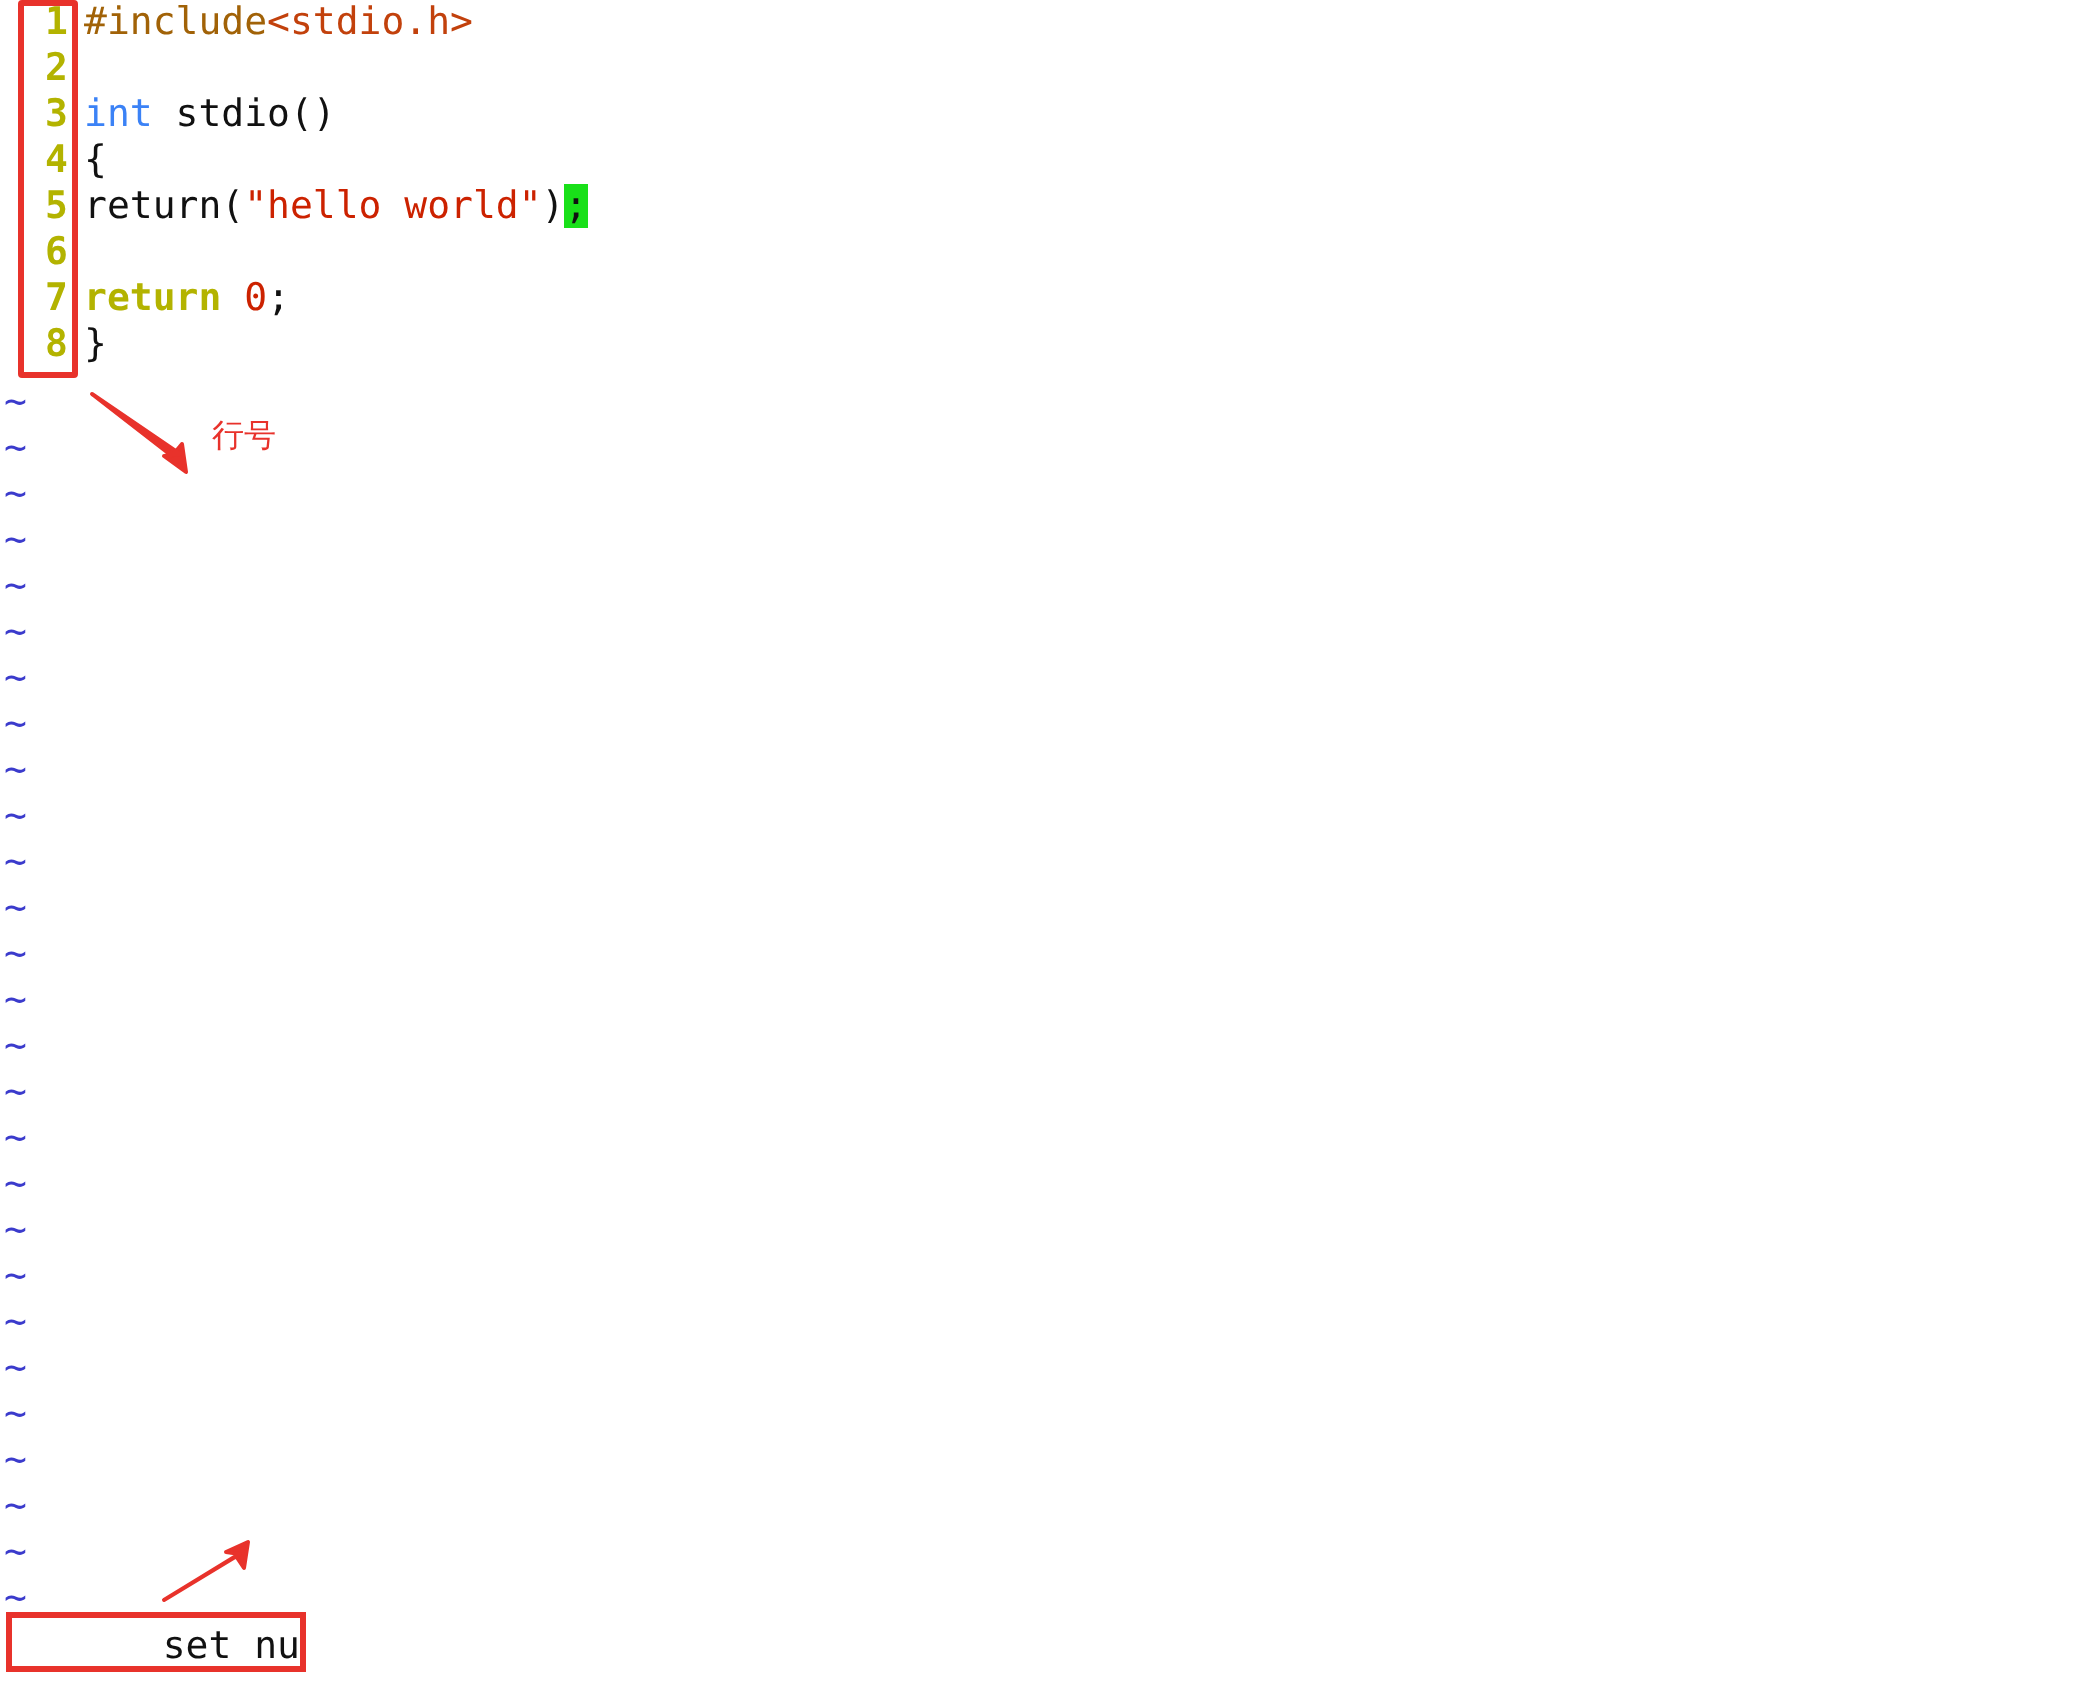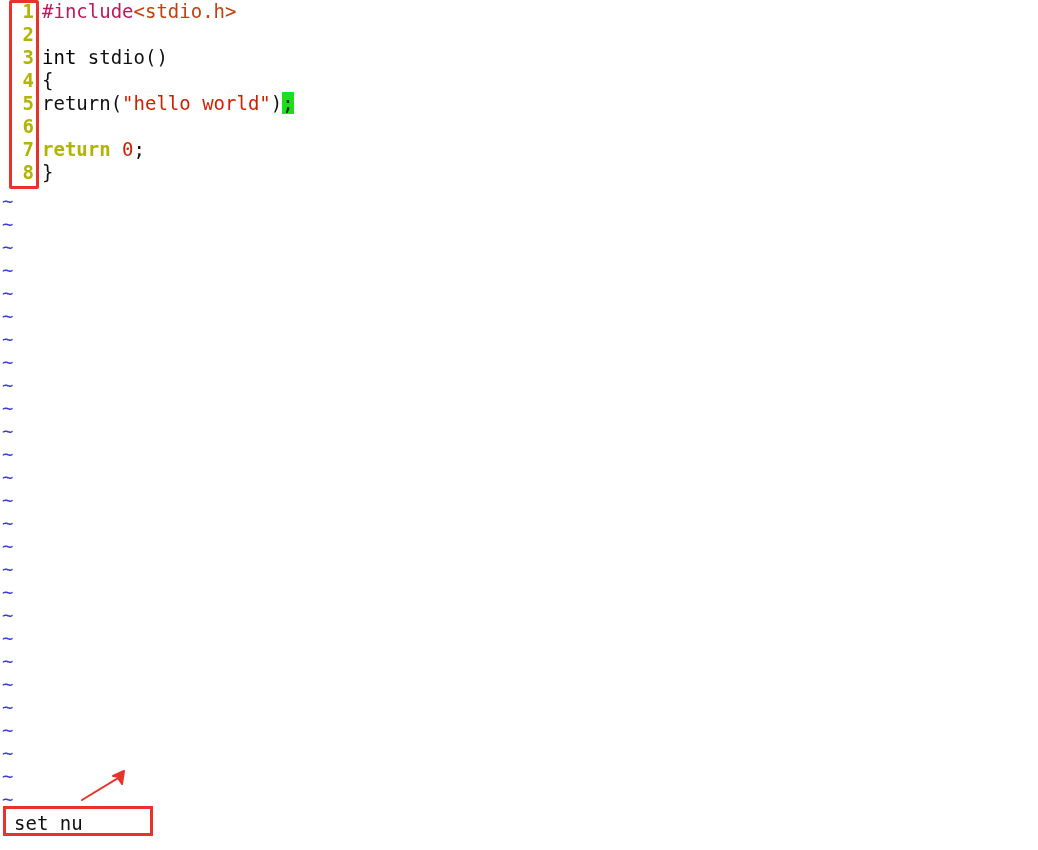--- a/index.html
+++ b/index.html
@@ -53,23 +53,23 @@
   }
   .line-text {
     position: absolute;
     left: 42px;
     top: 0;
     color: #111111;
     font-family: "DejaVu Sans Mono", "Liberation Mono", monospace;
     font-size: 19px;
     white-space: pre;
   }
-  .tok-preproc { color: #be185d; margin-top: 35px; }
+  .tok-preproc { color: #a16207; margin-top: 35px; }
   .tok-header  { color: #c2410c; }
-  .tok-type    { color: #000000; }
+  .tok-type    { color: #3b82f6; }
   .tok-plain   { color: #111111; }
   .tok-string  { color: #cc2200; }
   .tok-keyword { color: #b3b300; font-weight: bold; }
   .tok-number  { color: #cc2200; }
   .tok-cursor  { background: #19e019; color: #111111; }
 
   
   #tilde-column {
     position: absolute;
     left: 0;
@@ -143,20 +143,21 @@
   
   #command-line-wrapper {
     position: absolute;
     left: 3px;
     top: 806px;
     width: 150px;
     height: 30px;
     border: 3px solid #e8322b;
     box-sizing: border-box;
     background: #ffffff;
+    text-align: right;
   }
   #command-line-text {
     display: block;
     padding: 2px 0 0 8px;
     font-family: "DejaVu Sans Mono", "Liberation Mono", monospace;
     font-size: 19px;
     color: #111111;
     line-height: 24px;
     white-space: pre;
   }
@@ -202,20 +203,26 @@
       <div class="tilde-row">~</div>
       <div class="tilde-row">~</div>
       <div class="tilde-row">~</div>
       <div class="tilde-row">~</div>
       <div class="tilde-row">~</div>
       <div class="tilde-row">~</div>
     </div>
 
   <div id="linenum-highlight-box"></div>
 
+  <div id="linenum-annotation">
+    <svg width="150" height="45" viewBox="0 0 150 45">
+      <path d="M 8 2 L 52 32 L 44 33 L 55 41 L 53 27 L 48 33 Z" fill="#e8322b" stroke="#e8322b" stroke-width="2" stroke-linejoin="round"></path>
+    </svg>
+    <span class="annot-label" id="linenum-annotation-label">行号</span>
+  </div>
 
   <div id="cmd-annotation">
     <svg width="400" height="45" viewBox="0 0 400 45">
       <path d="M 2 35 L 40 12 L 33 11 L 44 6 L 42 19 L 38 13 Z" fill="#e8322b" stroke="#e8322b" stroke-width="2" stroke-linejoin="round"></path>
     </svg>
   </div>
 
   <div id="command-line-wrapper">
     <span id="command-line-text">set nu</span>
   </div>

